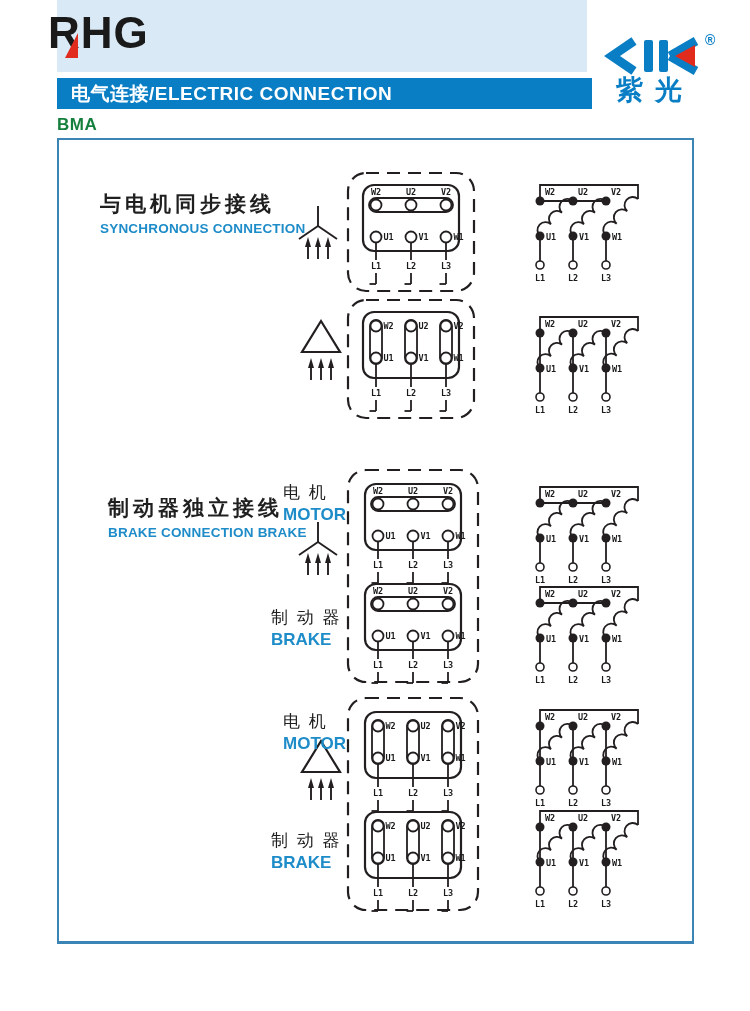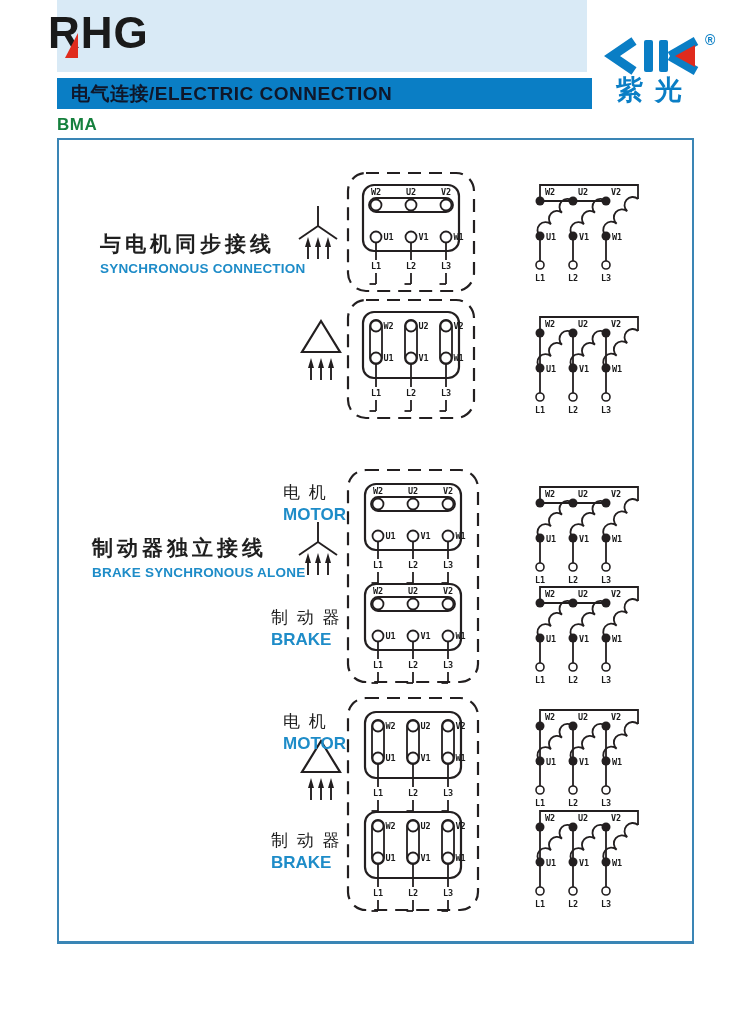--- a/index.html
+++ b/index.html
@@ -5,30 +5,30 @@
   html,body{margin:0;padding:0;background:#fff;}
   .page{position:relative;width:750px;height:1011px;background:#fff;overflow:hidden;
         font-family:"Liberation Sans","DejaVu Sans",sans-serif;}
   .abs{position:absolute;}
   
   .band{position:absolute;left:57px;top:0;width:530px;height:72px;background:var(--light-band,#d9eaf6);}
   .rhg{position:absolute;left:48px;top:8px;font-size:44px;font-weight:800;color:#1a1a1a;letter-spacing:1px;line-height:50px;}
   .rhg-red{position:absolute;left:65px;top:33px;width:13px;height:25px;background:var(--logo-red,#e02b1d);
            clip-path:polygon(100% 0,100% 100%,0 100%);}
   .banner{position:absolute;left:57px;top:78px;width:535px;height:31px;background:var(--banner-blue,#0a7ec5);
-          color:#0f172a;font-size:19px;font-weight:bold;line-height:31px;padding-left:14px;box-sizing:border-box;letter-spacing:0.5px;}
+          color:#ffffff;font-size:19px;font-weight:bold;line-height:31px;padding-left:14px;box-sizing:border-box;letter-spacing:0.5px;}
   .zik{position:absolute;left:604px;top:36px;width:120px;height:40px;}
   .zik svg{display:block;}
   .reg{position:absolute;left:705px;top:32px;color:var(--banner-blue,#0a7ec5);font-size:14px;font-weight:bold;}
   .zg{position:absolute;left:616px;top:72px;font-size:27px;font-weight:bold;color:var(--banner-blue,#0a7ec5);letter-spacing:12px;white-space:nowrap;}
   .model{position:absolute;left:57px;top:115px;font-size:17px;font-weight:bold;color:#15803d;letter-spacing:0.5px;}
   .mainbox{position:absolute;left:57px;top:138px;width:637px;height:806px;box-sizing:border-box;
            border:2px solid var(--box-border,#3a85b5);border-bottom-width:3px;background:#fff;}
   
-  .stitle .cn{font-size:21px;color:#1f1f1f;letter-spacing:4px;font-weight:600;white-space:nowrap;margin-top:40px;}
+  .stitle .cn{font-size:21px;color:#1f1f1f;letter-spacing:4px;font-weight:600;white-space:nowrap;}
   .stitle .en{margin-top:3px;color:var(--accent-blue,#1e8cc8);font-weight:bold;font-size:13.5px;line-height:1.12;letter-spacing:0.2px;white-space:nowrap;}
   .sublabel{position:absolute;text-align:left;white-space:nowrap;}
   .sublabel .cn{font-size:17px;color:#1f1f1f;letter-spacing:2px;}
   .sublabel .en{font-size:17px;font-weight:bold;color:var(--accent-blue,#1e8cc8);margin-top:1px;}
   
   .dg{position:absolute;}
   .dg svg{display:block;}
   .diag .ln{stroke:var(--line-dark,#231f20);stroke-width:1.8;fill:none;}
   .diag .solidbox{fill:none;stroke:var(--line-dark,#231f20);stroke-width:2.2;}
   .diag .dashbox{fill:none;stroke:var(--line-dark,#231f20);stroke-width:2.2;stroke-dasharray:13 8;}
@@ -76,24 +76,24 @@
 
   <div class="mainbox"></div>
 
   <div class="stitle abs" style="left:100px;top:190px;">
     <div class="cn">与电机同步接线</div>
     <div class="en">
       <div>SYNCHRONOUS CONNECTION</div>
     </div>
   </div>
 
-  <div class="stitle abs" style="left:92px;top:494px;">
+  <div class="stitle abs" style="left:108px;top:494px;">
     <div class="cn">制动器独立接线</div>
     <div class="en">
-      <div>BRAKE SYNCHRONOUS ALONE</div>
+      <div>BRAKE CONNECTION BRAKE</div>
     </div>
   </div>
 
   <svg class="sym" style="left:294px;top:203px;" width="48" height="58" viewBox="0 0 48 58">
     <line x1="24" y1="3" x2="24" y2="23"></line>
       <line x1="24" y1="23" x2="5" y2="36"></line>
       <line x1="24" y1="23" x2="43" y2="36"></line>
     <g>
       <line x1="14" y1="56" x2="14" y2="42"></line>
         <polygon points="11,44 17,44 14,34"></polygon>

